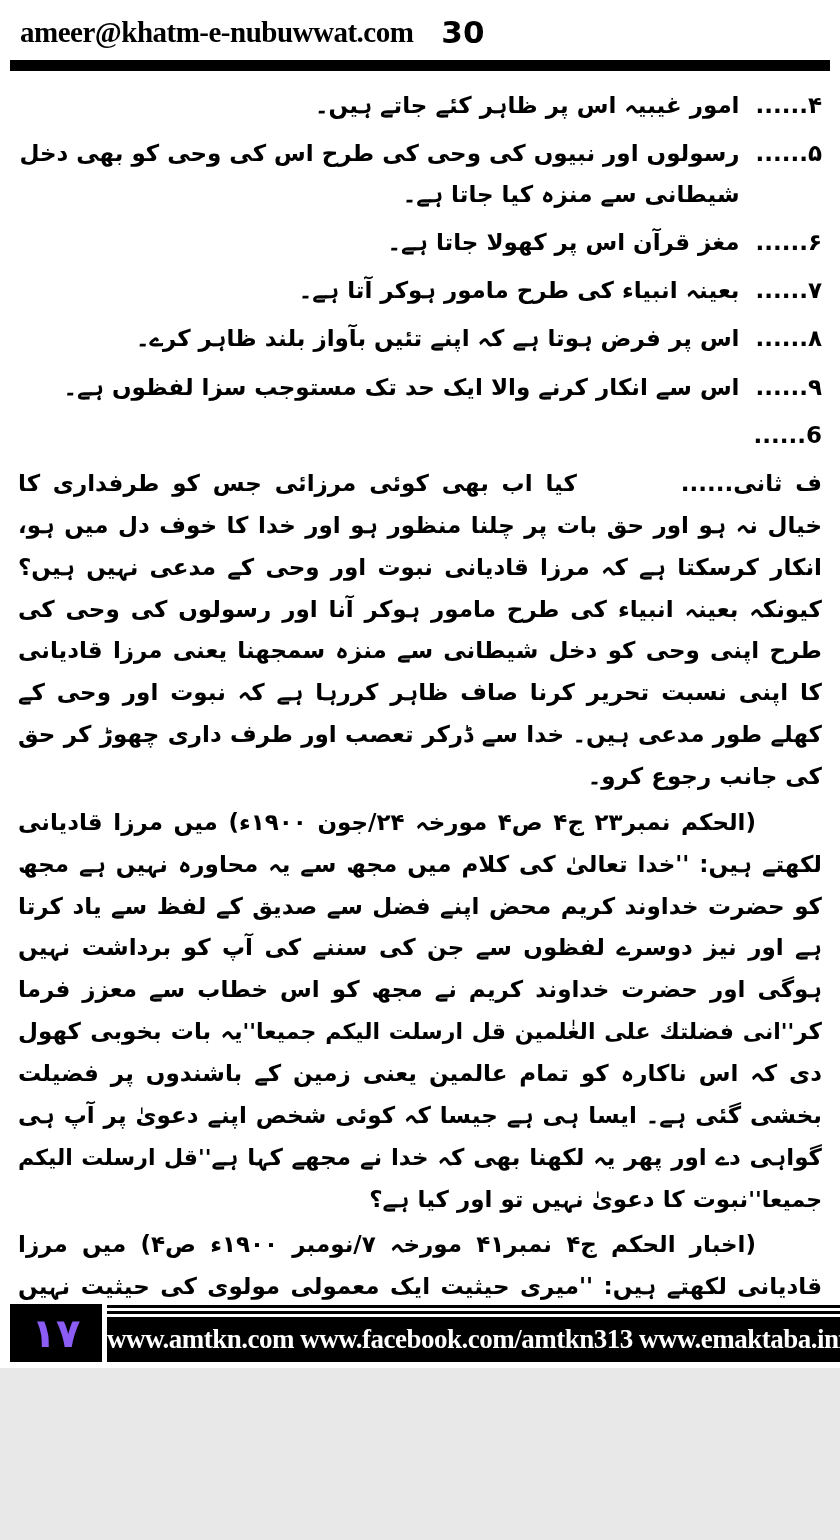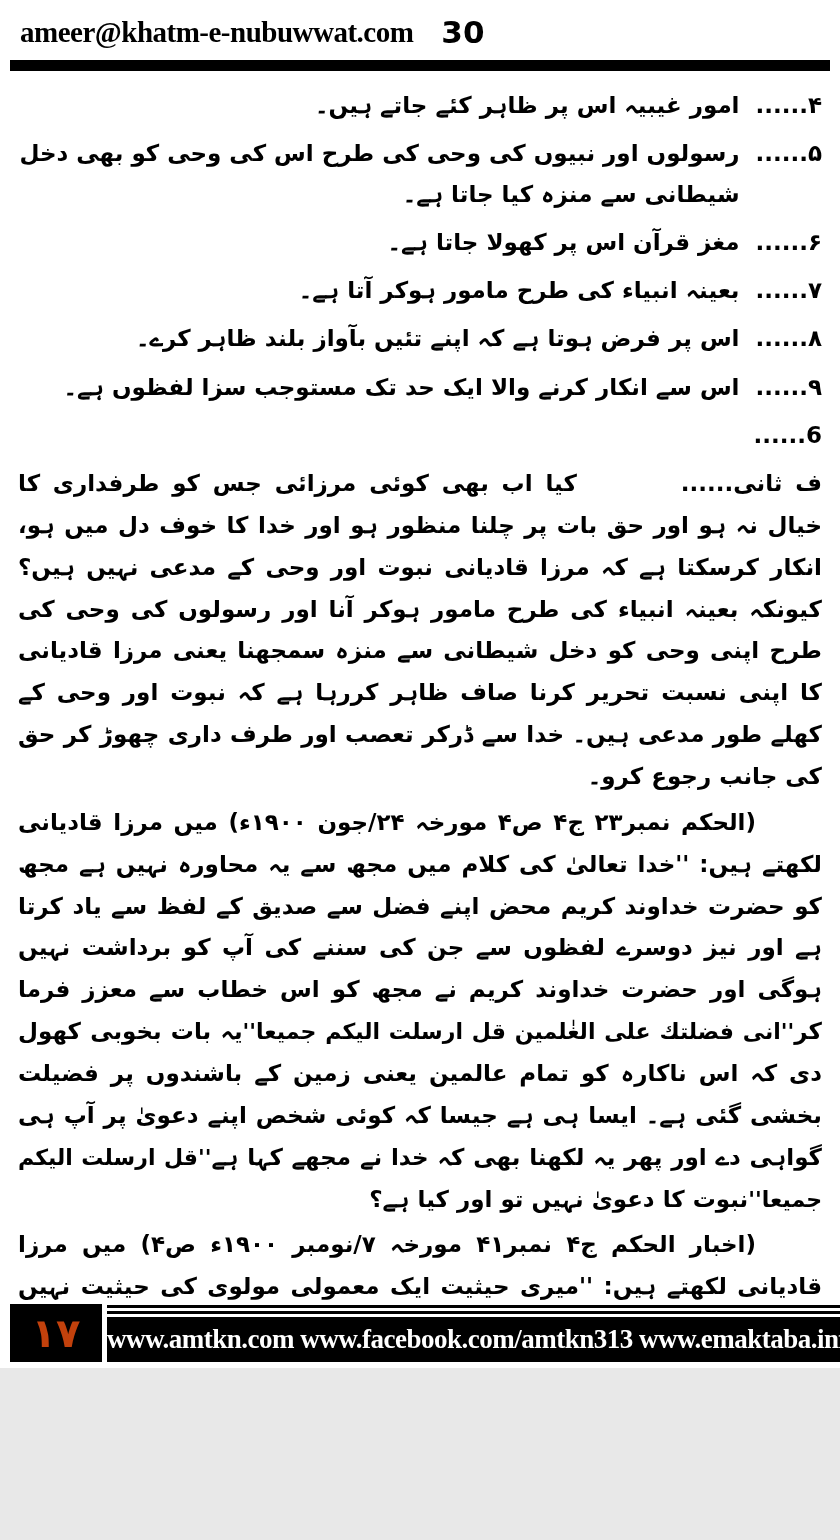--- a/index.html
+++ b/index.html
@@ -62,21 +62,21 @@
   .arabic{font-size:22px;letter-spacing:0.5px;}
   
   .footer{
     margin-top:auto;
     display:flex;direction:ltr;
     height:58px;
     margin-left:2px;margin-right:2px;margin-bottom:2px;
   }
   .page-box{
     width:92px;flex:0 0 auto;
-    background:#000;color:#c2410c;
+    background:#000;color:#8b5cf6;
     display:flex;align-items:center;justify-content:center;
     font-size:40px;font-weight:bold;
     direction:rtl;
   }
   .footer-right{flex:1;display:flex;flex-direction:column;margin-left:5px;}
   .stripes{padding-top:1px;}
   .stripe{height:3px;background:#000;margin-bottom:3px;}
   .url-bar{
     flex:1;background:#000;color:#fff;
     display:flex;align-items:center;justify-content:center;

